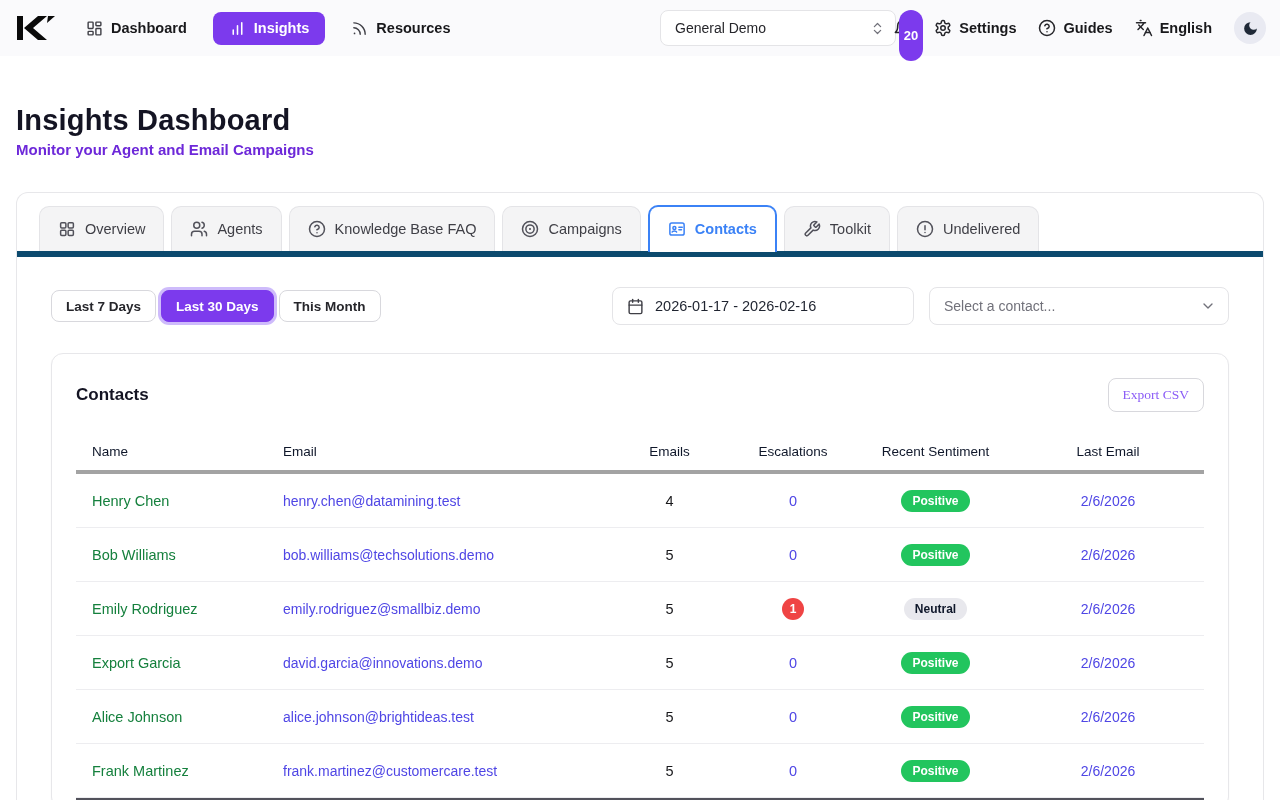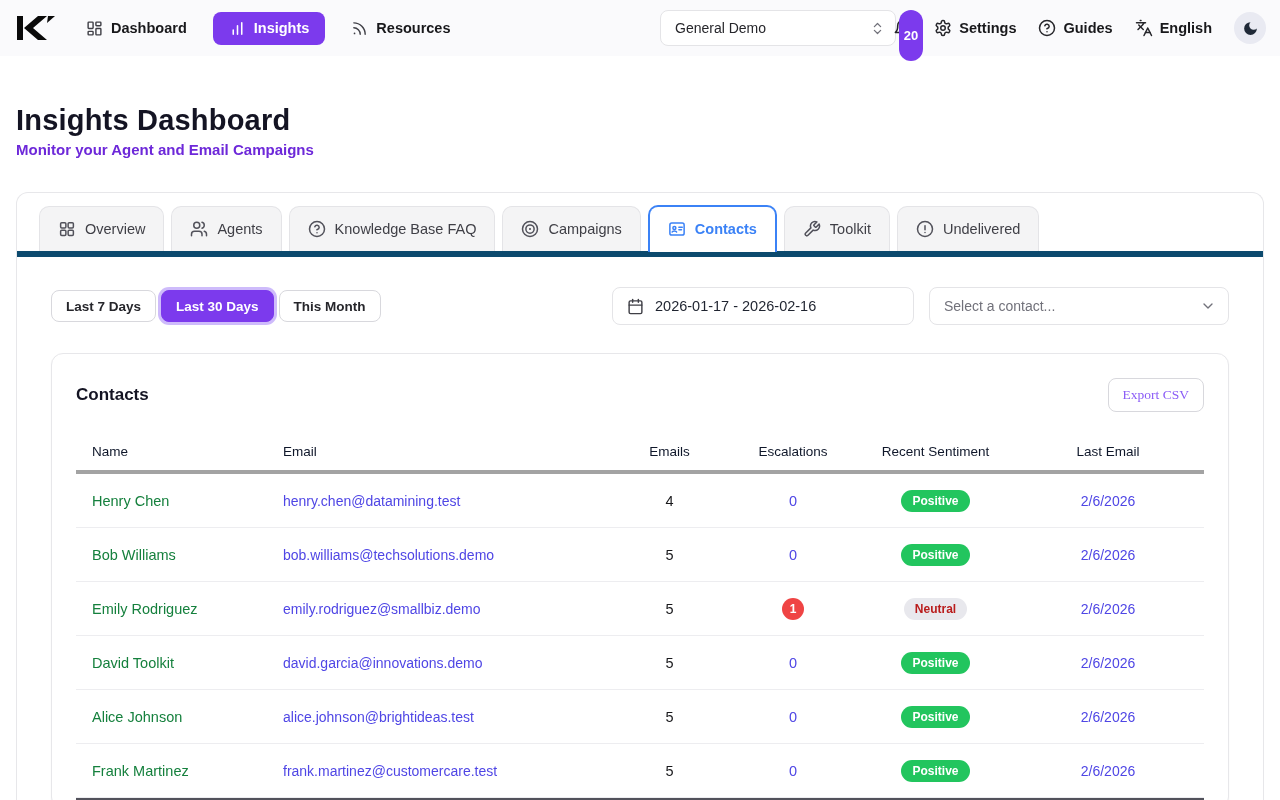--- a/index.html
+++ b/index.html
@@ -94,21 +94,21 @@
   .cell-name { font-size:14.5px; color:#15803d; }
   .cell-email { font-size:14px; color:#4f46e5; cursor:pointer; }
   .cell-emails { font-size:14.5px; color:#18181b; }
   .cell-esc { font-size:14.5px; color:#4f46e5; }
   .esc-badge { display:inline-flex; align-items:center; justify-content:center;
     width:22px; height:22px; border-radius:50%; background:#ef4444; color:#fff;
     font-size:12px; font-weight:700; }
   .sent-badge { display:inline-block; padding:4px 11px; border-radius:999px;
     font-size:12px; font-weight:600; }
   .badge-positive { background:#22c55e; color:#fff; }
-  .badge-neutral  { background:#e8e8ed; color:#b91c1c; }
+  .badge-neutral  { background:#e8e8ed; color:#0f172a; }
   .cell-date { font-size:14px; color:#4f46e5; }
   .table-end { border-top:2px solid #52525b; }
 </style>
 </head>
 <body>
 
 <header class="topbar">
   <div class="topbar-left">
     <div class="logo">
       <svg class="i" width="44" height="26" viewBox="0 0 44 26" fill="#0a0a0a">
@@ -358,21 +358,21 @@
   <div class="trow">
     <span class="cell-name">Emily Rodriguez</span>
     <span class="cell-email col-email">emily.rodriguez@smallbiz.demo</span>
     <span class="cell-emails c-center">5</span>
     <span class="c-center"><span class="esc-badge">1</span></span>
     <span class="c-center"><span class="sent-badge badge-neutral">Neutral</span></span>
     <span class="cell-date c-center">2/6/2026</span>
   </div>
 
   <div class="trow">
-    <span class="cell-name">David Toolkit</span>
+    <span class="cell-name">Export Garcia</span>
     <span class="cell-email col-email">david.garcia@innovations.demo</span>
     <span class="cell-emails c-center">5</span>
     <span class="c-center"><span class="cell-esc">0</span></span>
     <span class="c-center"><span class="sent-badge badge-positive">Positive</span></span>
     <span class="cell-date c-center">2/6/2026</span>
   </div>
 
   <div class="trow">
     <span class="cell-name">Alice Johnson</span>
     <span class="cell-email col-email">alice.johnson@brightideas.test</span>

